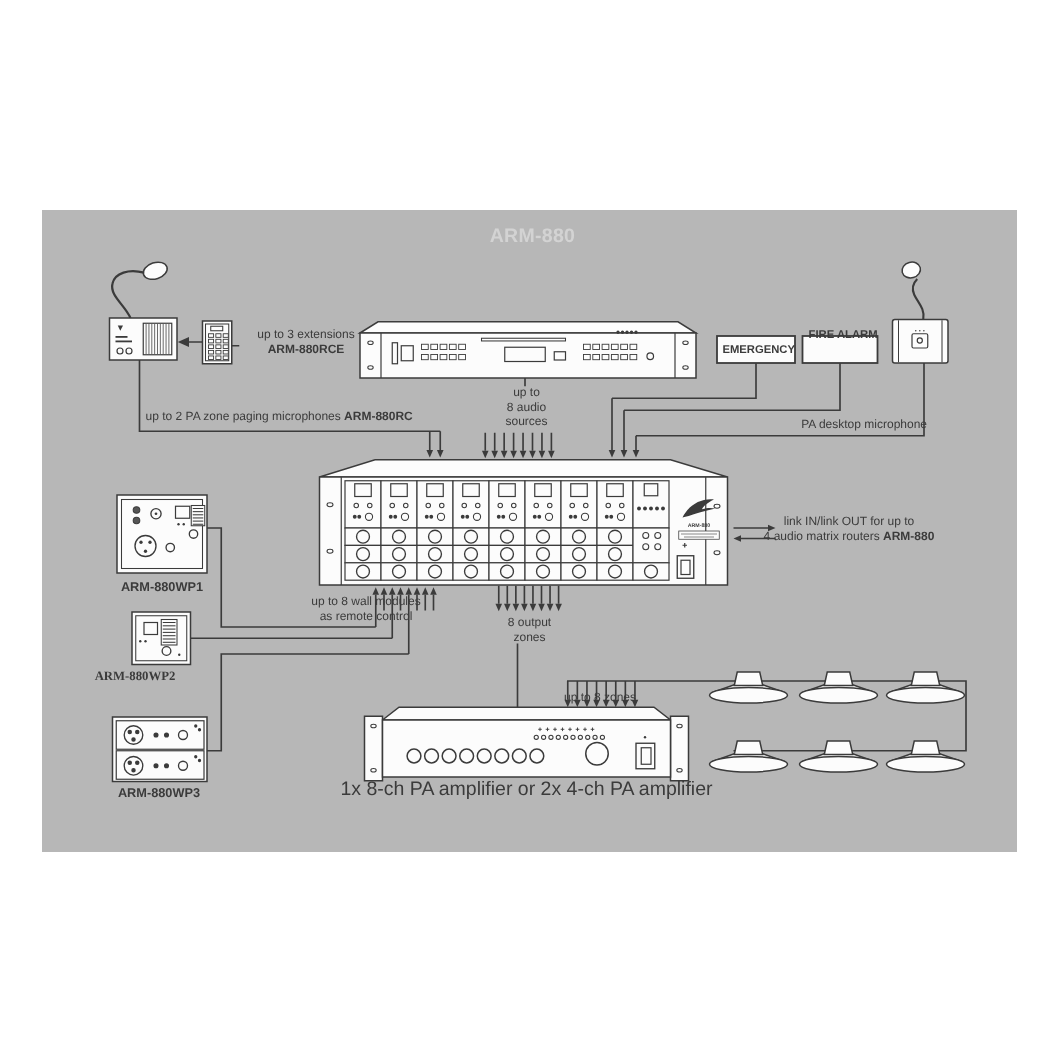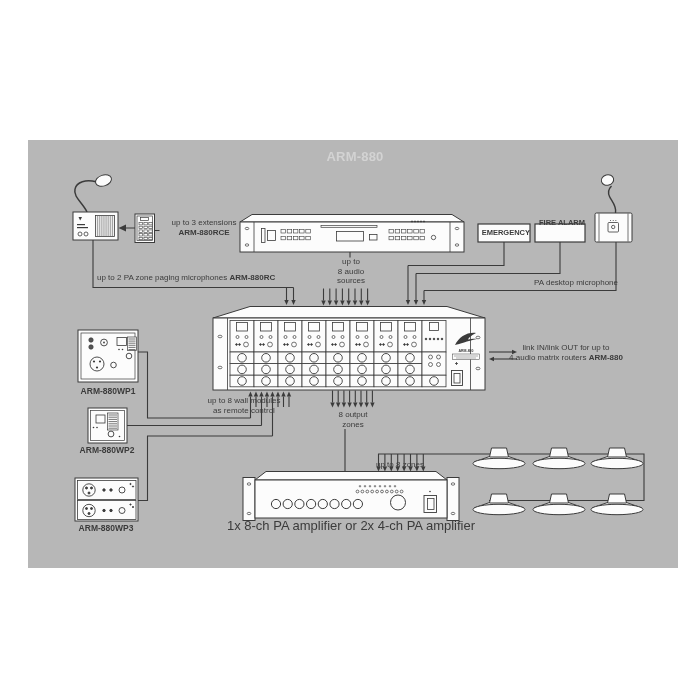--- a/index.html
+++ b/index.html
@@ -548,21 +548,21 @@
       <span class="b">ARM-880</span>
     </div>
   </div>
 
   <div class="lbl c" style="left:200px;top:396px;margin-left:44px;">
     <div>up to 8 wall modules</div>
     <div>as remote control</div>
   </div>
 
   <div class="lbl c wp" style="left:108px;top:387px;">ARM-880WP1</div>
-  <div class="lbl c wp" style="left:107px;top:446px;">ARM-880WP2</div>
+  <div class="lbl c wp" style="left:90px;top:446px;font-family:Liberation Serif, serif;">ARM-880WP2</div>
   <div class="lbl c wp" style="left:106px;top:524px;">ARM-880WP3</div>
 
   <div class="lbl c" style="left:353px;top:410px;">
     <div>8 output</div>
     <div>zones</div>
   </div>
 
   <div class="lbl c" style="left:400px;top:442px;margin-top:18px;">up to 8 zones</div>
 
   <div class="lbl c" style="left:351px;top:521px;font-size:13px;">1x 8-ch PA amplifier or 2x 4-ch PA amplifier</div>

